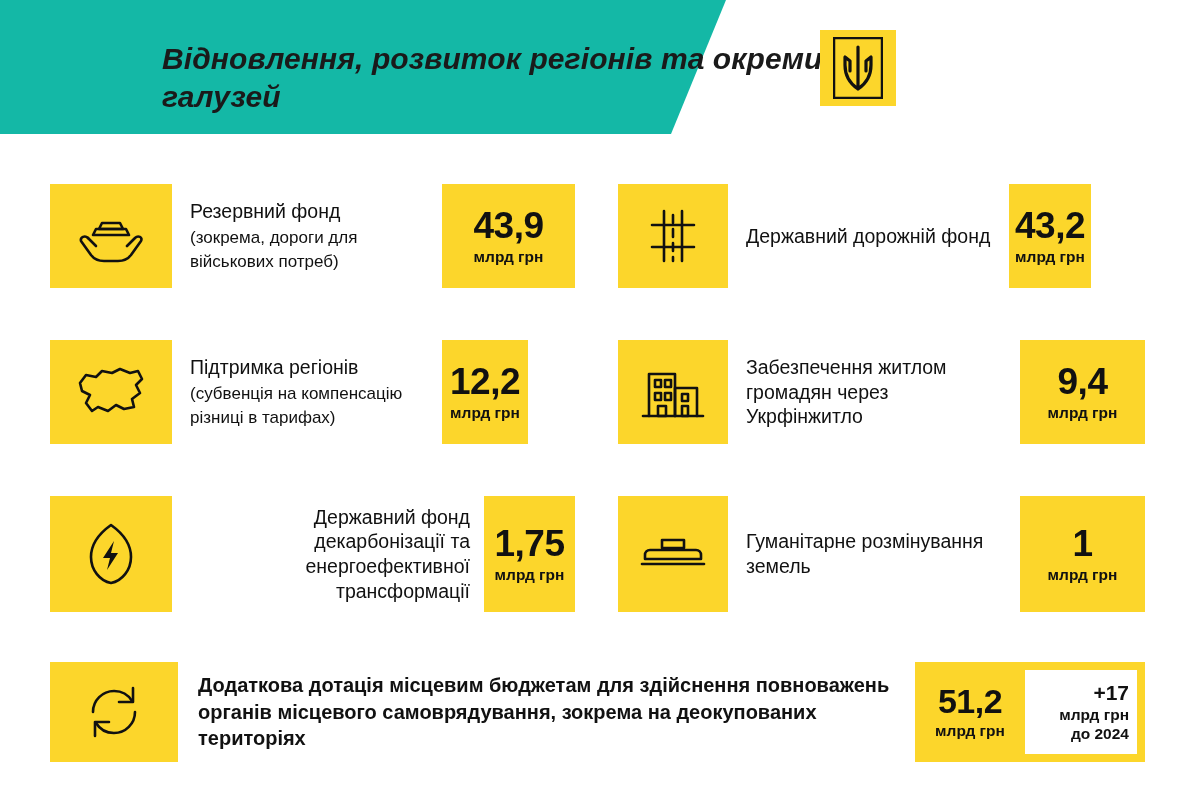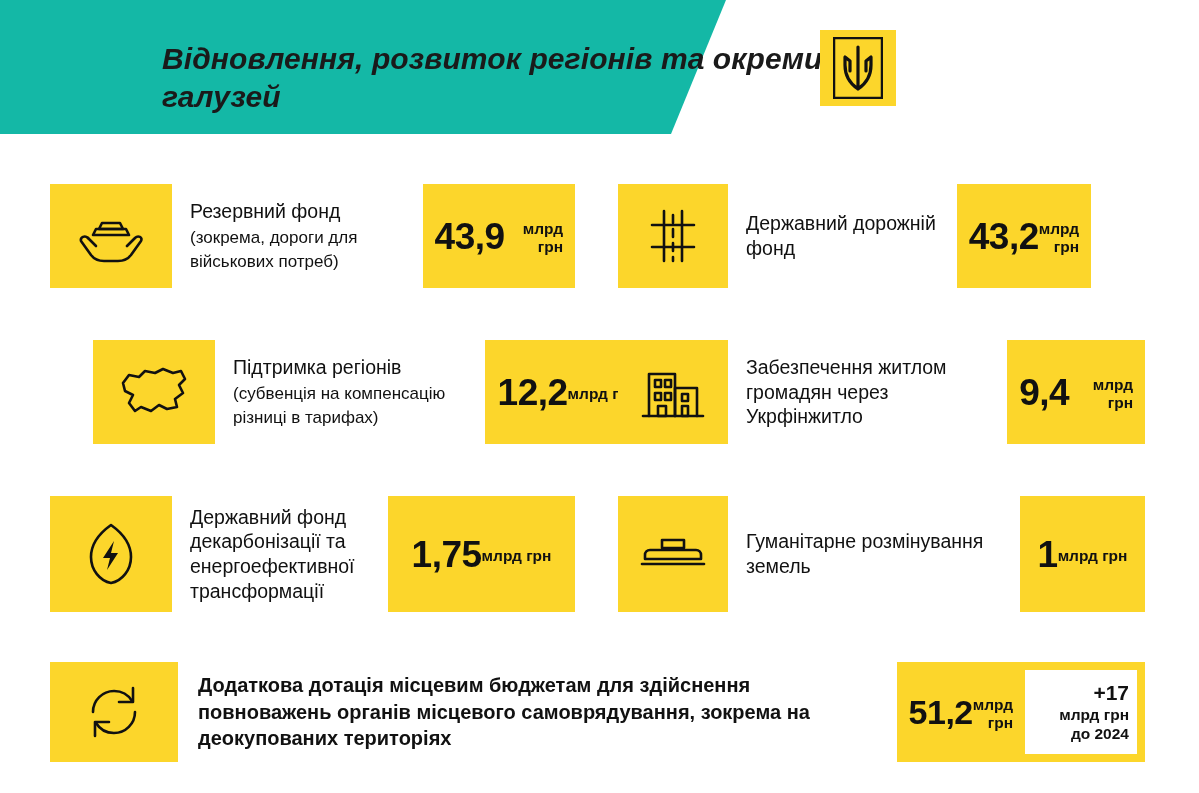--- a/index.html
+++ b/index.html
@@ -52,23 +52,23 @@
     background: #ffffff;
     display: flex; align-items: center;
     padding: 6px 14px 6px 18px;
   }
   .card .label-text {
     font-size: 19.5px; color: #111; line-height: 1.27; font-weight: 400;
   }
   .card .label-text .sub { font-size: 17px; }
   .card .value-cell {
     flex: 1 1 auto;
-    display: flex; flex-direction: row;
+    display: flex; flex-direction: column;
     align-items: center; justify-content: center;
-    padding: 0 12px;
+    padding: 0 6px;
     text-align: right;
   }
   .card .value-num {
     font-size: 37px; font-weight: bold; color: #111; line-height: 1.0;
     letter-spacing: -0.5px;
   }
   .card .value-unit {
     font-size: 15.5px; font-weight: bold; color: #111; margin-top: 4px;
   }
 
@@ -138,21 +138,21 @@
     </div>
     <div class="label-cell" style="width:292px;">
       <div class="label-text">Державний дорожній фонд</div>
     </div>
     <div class="value-cell">
       <div class="value-num">43,2</div>
       <div class="value-unit">млрд грн</div>
     </div>
   </div>
 
-  <div class="card" style="left:50px; top:340px; width:557px; height:104px;margin-left:43px;">
+  <div class="card" style="left:50px; top:340px; width:478px; height:104px;">
     <div class="icon-cell" style="width:122px;">
       <svg class="ic" width="78" height="58" viewBox="0 0 78 58" aria-hidden="true">
         <path class="st" d="M8 20 L14 12 L24 14 L30 8 L40 10 L48 6 L58 10 L66 8 L70 16 L64 22 L68 30 L60 36 L62 44 L52 46 L44 42 L36 48 L26 44 L20 48 L14 40 L18 32 L10 28 Z"></path>
       </svg>
     </div>
     <div class="label-cell" style="width:270px;">
       <div class="label-text">
         <span>Підтримка регіонів</span><br>
         <span class="sub">(субвенція на компенсацію різниці в тарифах)</span>
       </div>
@@ -187,21 +187,21 @@
     </div>
   </div>
 
   <div class="card" style="left:50px; top:496px; width:525px; height:116px;">
     <div class="icon-cell" style="width:122px;">
       <svg class="ic" width="56" height="66" viewBox="0 0 56 66" aria-hidden="true">
         <path class="st" d="M28 4 C14 14 8 24 8 36 c0 13 9 24 20 26 11 -2 20 -13 20 -26 0 -12 -6 -22 -20 -32 z"></path>
         <path class="stf" d="M31 20 l-11 17 h7 l-3 12 11 -17 h-7 z"></path>
       </svg>
     </div>
-    <div class="label-cell" style="width:216px;">
+    <div class="label-cell" style="width:312px;text-align:right;">
       <div class="label-text">Державний фонд декарбонізації та енергоефективної трансформації</div>
     </div>
     <div class="value-cell">
       <div class="value-num">1,75</div>
       <div class="value-unit">млрд грн</div>
     </div>
   </div>
 
   <div class="card" style="left:618px; top:496px; width:527px; height:116px;">
     <div class="icon-cell" style="width:110px;">

